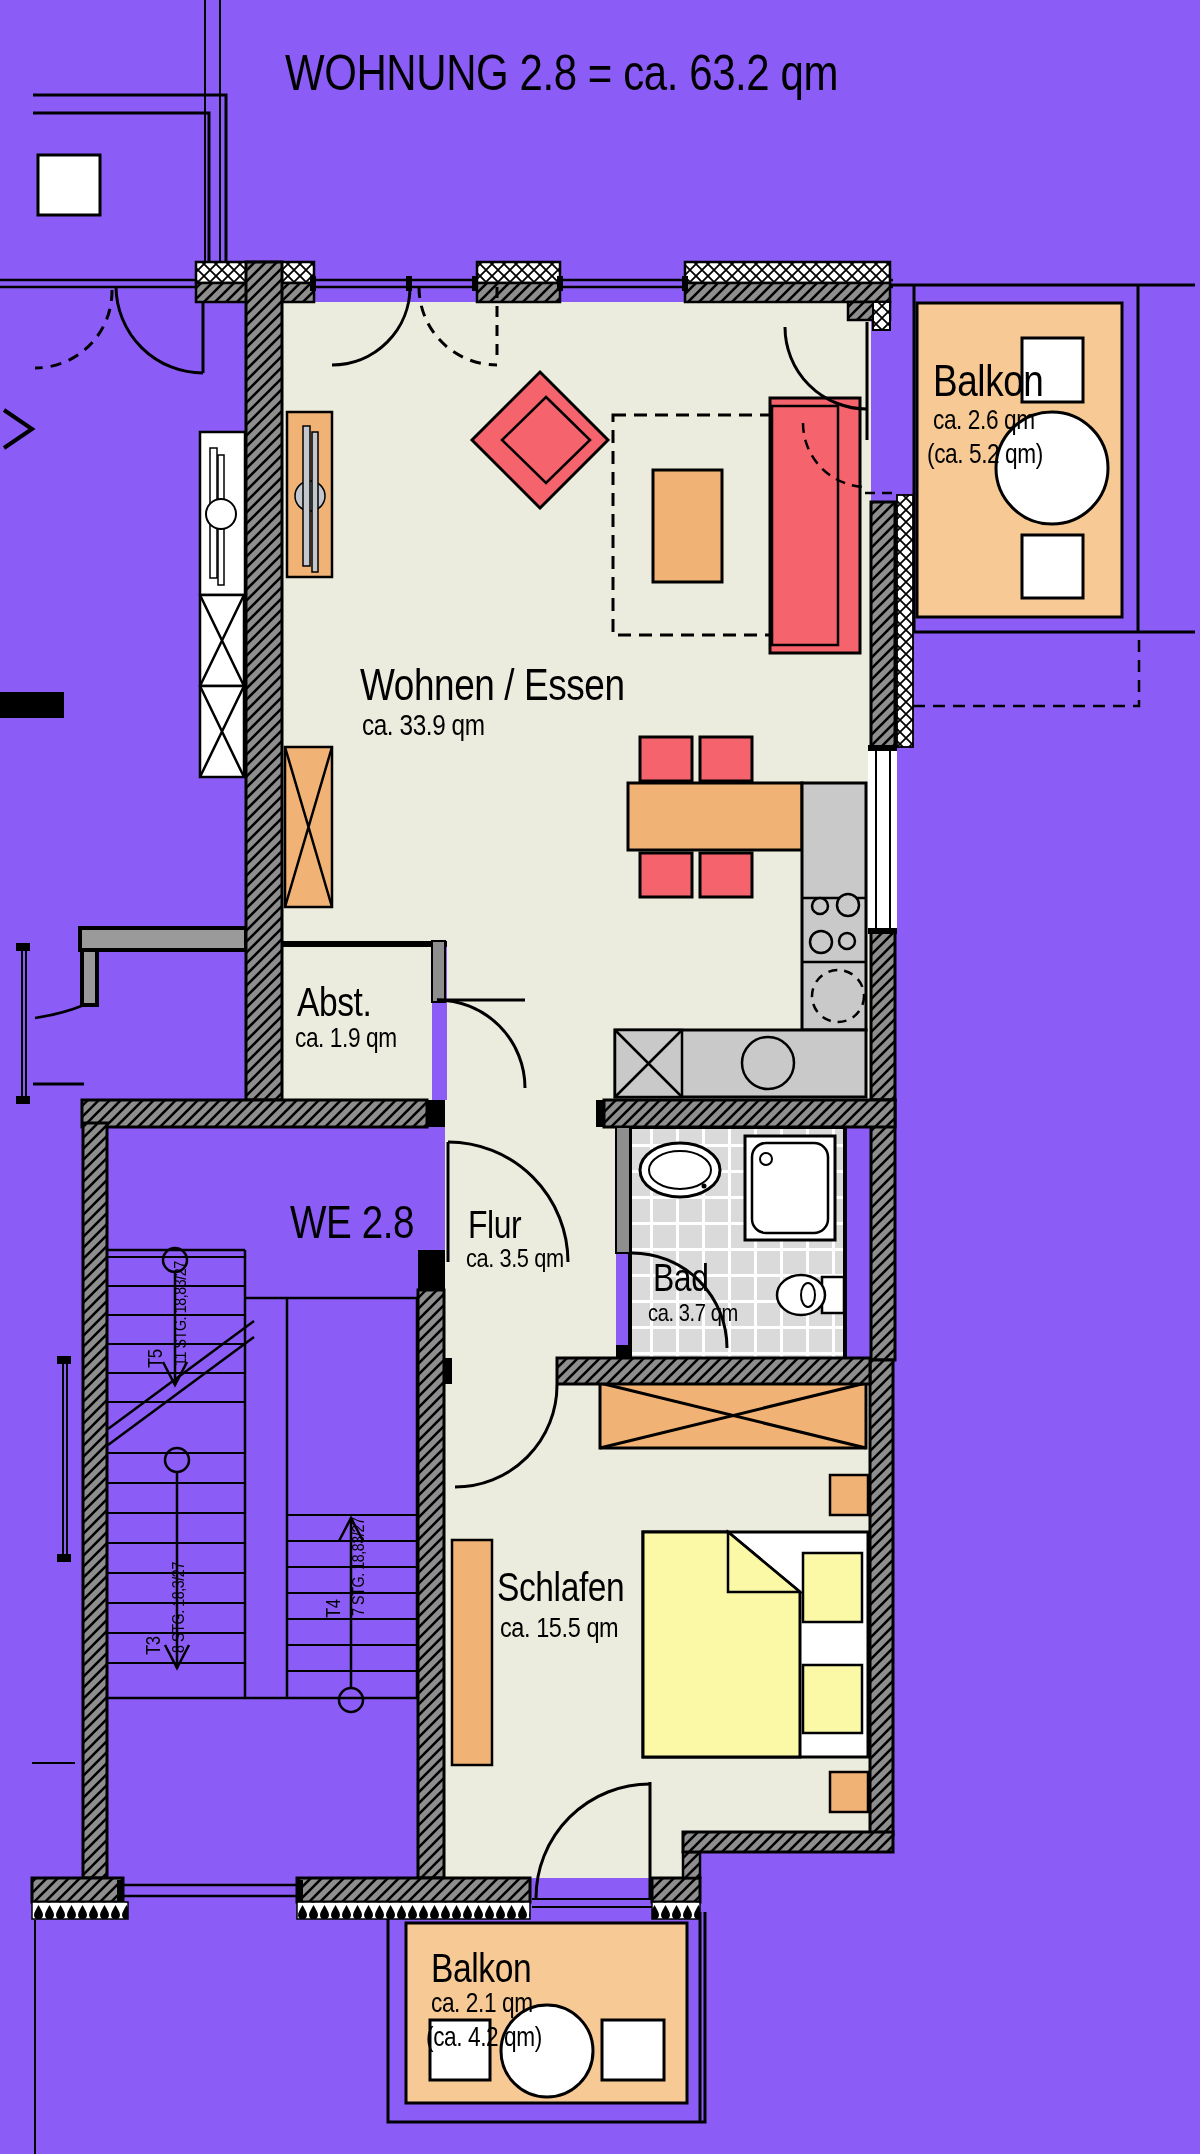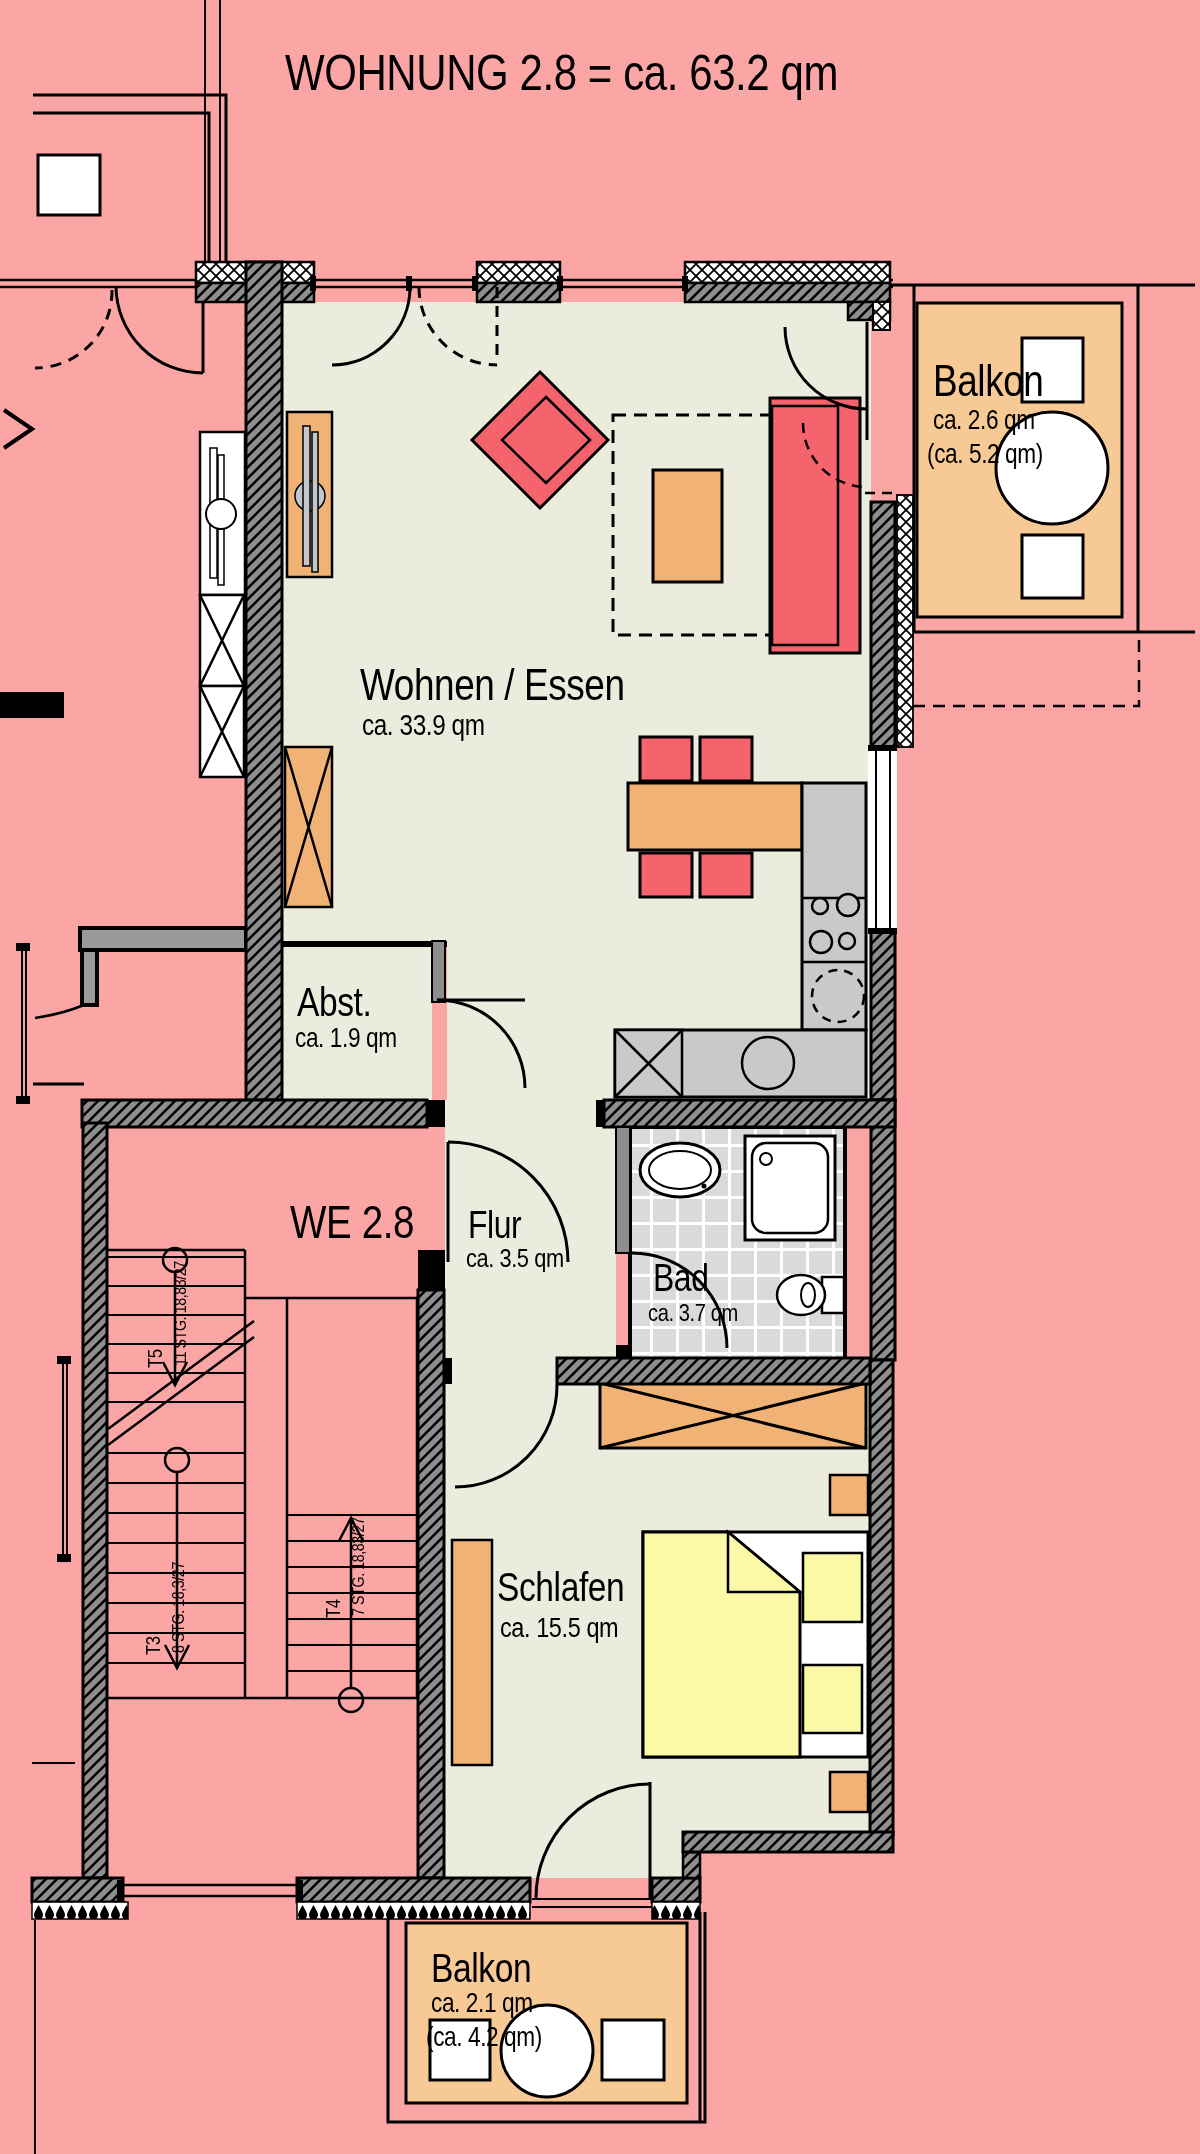--- a/index.html
+++ b/index.html
@@ -1,16 +1,16 @@
 <!DOCTYPE html>
 <html><head>
 <meta charset="utf-8">
 <style>
   html,body{margin:0;padding:0;background:#fff;}
-  #plan{position:relative;width:1200px;height:2154px;background:#fca5a5;overflow:hidden;}
+  #plan{position:relative;width:1200px;height:2154px;background:#8b5cf6;overflow:hidden;}
   svg{display:block;}
   text{font-family:"Liberation Sans","DejaVu Sans",sans-serif;fill:#000;letter-spacing:-0.5px;}
 </style>
 </head>
 <body>
 
 <div id="plan">
 <svg width="1200" height="2154" viewBox="0 0 1200 2154">
   <defs>
     <pattern id="hatch" width="11" height="11" patternUnits="userSpaceOnUse">

